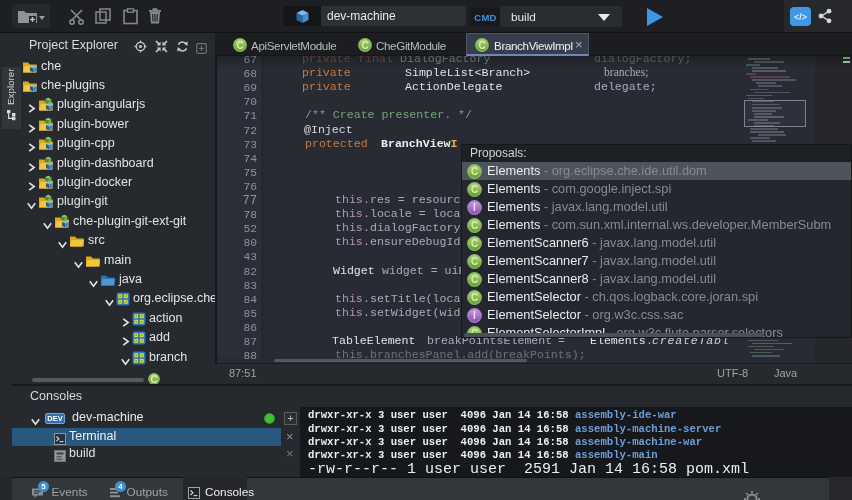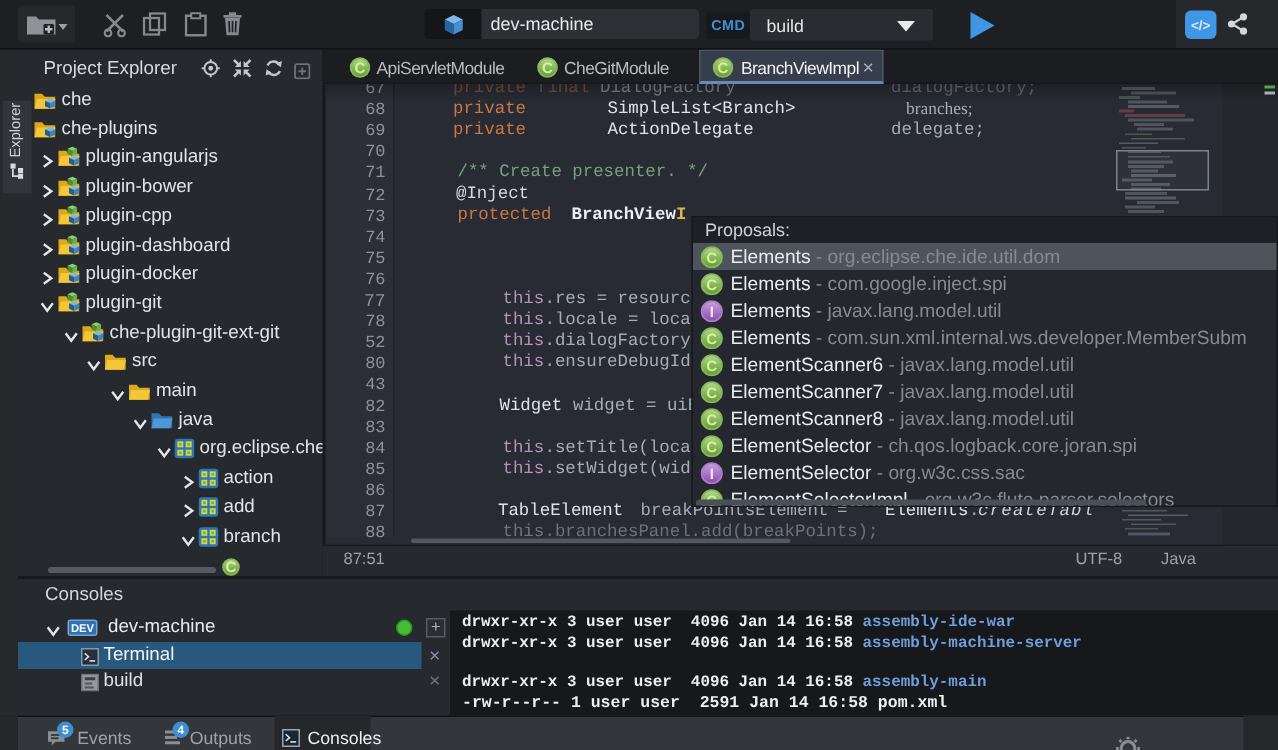--- a/index.html
+++ b/index.html
@@ -657,22 +657,23 @@
       <rect x="0.5" y="0.5" width="11" height="11" fill="#94979b" stroke="#6e7175" stroke-width="1"></rect>
       <rect x="2.5" y="2.5" width="7" height="2" fill="#3c3f43"></rect>
       <rect x="2.5" y="6" width="5" height="1.4" fill="#55585c"></rect>
       <rect x="2.5" y="8.6" width="6" height="1.4" fill="#55585c"></rect>
     </svg></div>
 <div style="position:absolute;left:69px;top:446px;color:#dfe1e4;font-size:12.5px;z-index:16;">build</div>
 <div style="position:absolute;left:286px;top:446px;color:#75787d;font-size:13px;z-index:16;">×</div>
 <div style="position:absolute;left:300px;top:407px;width:552px;height:70px;background:#16181c;overflow:hidden;z-index:15;">
     <div class="mono" style="position:absolute;left:8px;top:2.2px;font-size:10.6px;font-weight:bold;line-height:13.4px;white-space:pre;color:#eceff2;">drwxr-xr-x 3 user user  4096 Jan 14 16:58 <span style="color:#6f9fd8;">assembly-ide-war</span></div>
     <div class="mono" style="position:absolute;left:8px;top:15.6px;font-size:10.6px;font-weight:bold;line-height:13.4px;white-space:pre;color:#eceff2;">drwxr-xr-x 3 user user  4096 Jan 14 16:58 <span style="color:#6f9fd8;">assembly-machine-server</span></div>
+    <div class="mono" style="position:absolute;left:8px;top:29.0px;font-size:10.6px;font-weight:bold;line-height:13.4px;white-space:pre;color:#eceff2;">drwxr-xr-x 3 user user  4096 Jan 14 16:58 <span style="color:#6f9fd8;">assembly-machine-war</span></div>
     <div class="mono" style="position:absolute;left:8px;top:42.4px;font-size:10.6px;font-weight:bold;line-height:13.4px;white-space:pre;color:#eceff2;">drwxr-xr-x 3 user user  4096 Jan 14 16:58 <span style="color:#6f9fd8;">assembly-main</span></div>
-    <div class="mono" style="position:absolute;left:8px;top:55.8px;font-size:11px;font-weight:bold;line-height:13.4px;white-space:pre;color:#eceff2;">-rw-r--r-- 1 user user  2591 Jan 14 16:58 pom.xml</div>
+    <div class="mono" style="position:absolute;left:8px;top:55.8px;font-size:15px;font-weight:normal;line-height:13.4px;white-space:pre;color:#eceff2;">-rw-r--r-- 1 user user  2591 Jan 14 16:58 pom.xml</div>
   </div>
 <div style="position:absolute;left:0;top:477px;width:852px;height:23px;background:#33363b;border-top:1px solid #101113;z-index:18;"></div>
 <div style="position:absolute;left:0;top:477px;width:12px;height:23px;background:#25272a;z-index:19;"></div>
 <div style="position:absolute;left:829px;top:477px;width:23px;height:23px;background:#26282b;z-index:19;"></div>
 <div style="position:absolute;left:31px;top:485px;z-index:20;"><svg width="13" height="12" viewBox="0 0 13 12" style="">
       <path d="M1 1.5 L12 1.5 L12 8.5 L6 8.5 L3.5 11 L3.5 8.5 L1 8.5 Z" fill="#8b8e93"></path>
       <rect x="3" y="3.4" width="7" height="1.2" fill="#33363b"></rect>
       <rect x="3" y="5.6" width="5" height="1.2" fill="#33363b"></rect>
     </svg></div>
 <div style="position:absolute;left:38px;top:480.5px;width:11px;height:11px;border-radius:50%;background:#3e8ed2;color:#fff;font-size:8px;font-weight:bold;text-align:center;line-height:11px;z-index:21;">5</div>

